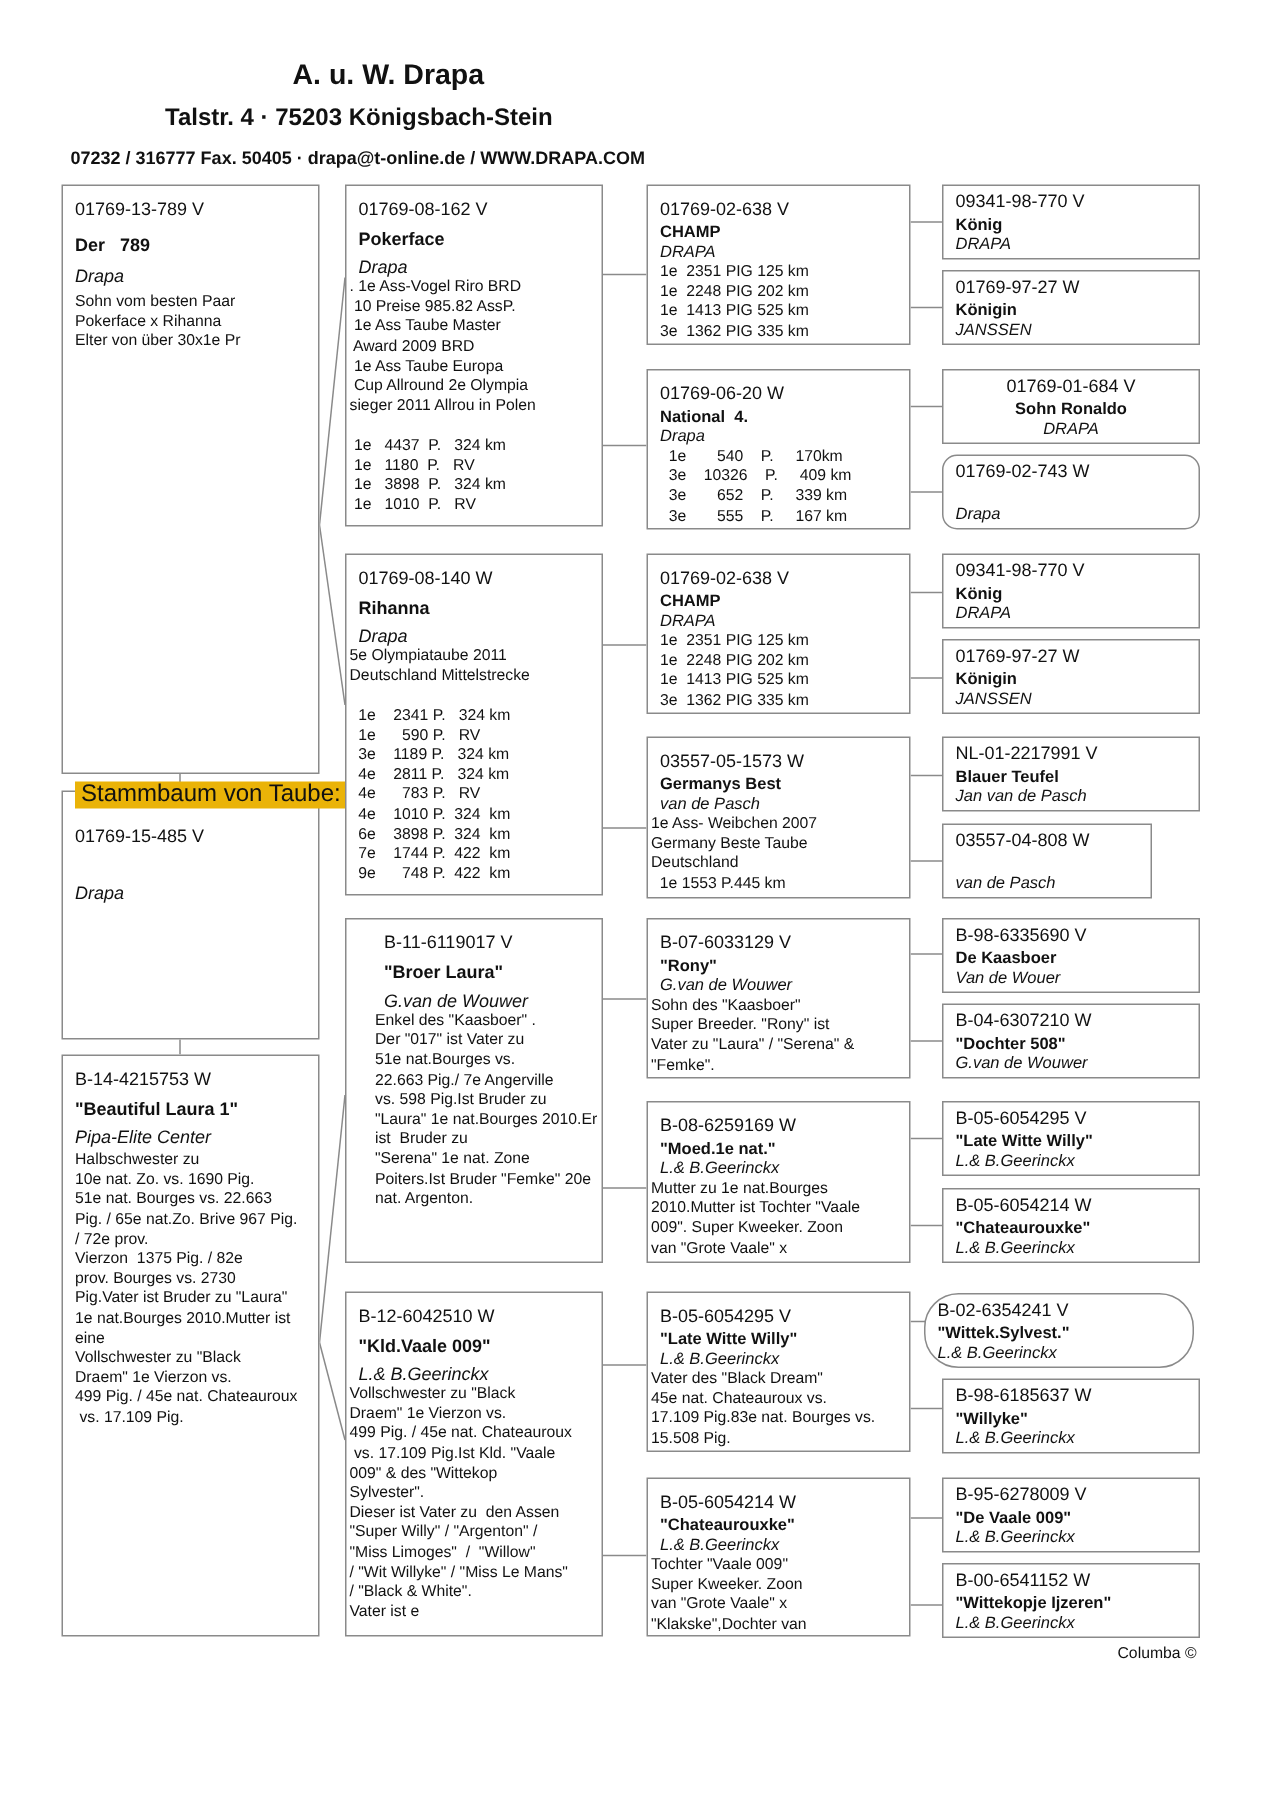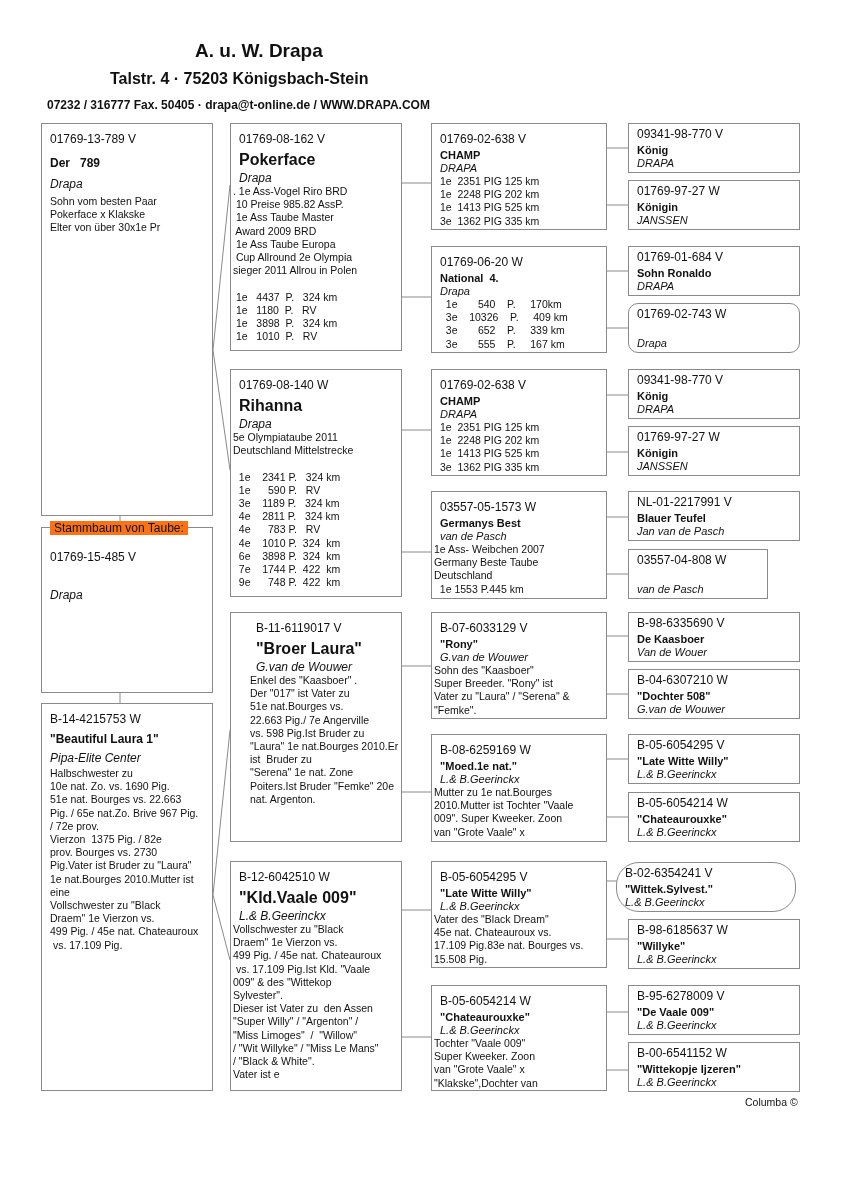--- a/index.html
+++ b/index.html
@@ -12,28 +12,28 @@
   .box { position:absolute; border:1px solid #8a8a8a; background:#fff; box-sizing:border-box;
          padding:6px 8px; font-size:10.5px; line-height:13px; overflow:hidden; }
   .box .ring { font-size:12px; line-height:15px; margin-bottom:2px; white-space:nowrap; }
   .box .name { font-weight:bold; font-size:11px; line-height:13px; }
   .box .owner { font-style:italic; font-size:11px; line-height:13px; }
   .box .txt { font-size:10.5px; line-height:13.2px; white-space:pre; }
   .g1 .ring { margin-top:2px; margin-bottom:10px; }
   .g1 .name { font-size:12px; margin-bottom:8px; }
   .g1 .owner { font-size:12px; margin-bottom:4px; }
   .g2 .ring { margin-top:2px; margin-bottom:6px; }
-  .g2 .name { font-size:16px; margin-bottom:6px; }
+  .g2 .name { font-size:12px; margin-bottom:6px; }
   .g2 .owner { font-size:12px; }
   .g3 .ring { margin-top:2px; margin-bottom:2px; }
   .g4 { padding:3px 8px; }
   .g4 .ring { margin-bottom:2px; }
   .subj { position:absolute; left:41px; top:527px; width:172px; height:166px;
           border:1px solid #8a8a8a; box-sizing:border-box; padding:22px 8px 6px 8px; }
-  .subj .legend { position:absolute; left:8px; top:-7px; background:#f97316; padding:0 4px; font-size:12px; white-space:nowrap; }
+  .subj .legend { position:absolute; left:8px; top:-7px; background:#eab308; padding:0 4px; font-size:16px; white-space:nowrap; }
   .subj .ring { font-size:12px; margin-bottom:24px; }
   .subj .owner { font-style:italic; font-size:12px; }
   svg.lines { position:absolute; left:0; top:0; width:848px; height:1200px; pointer-events:none; }
   .foot { position:absolute; left:745px; top:1096px; font-size:10.5px; }
 </style>
 </head>
 <body>
 
 <div class="hdr h1">A. u. W. Drapa</div>
 <div class="hdr h2">Talstr. 4  ·  75203 Königsbach-Stein</div>
@@ -77,21 +77,21 @@
     <line x1="607" y1="1012" x2="628" y2="1012"></line>
       <line x1="607" y1="1070" x2="628" y2="1070"></line>
   </g>
 </svg>
 
 <div class="box g1" style="left:41px;top:123px;width:172px;height:393px;">
   <div class="ring">01769-13-789 V</div>
   <div class="name" style="white-space:pre">Der   789</div>
   <div class="owner">Drapa</div>
   <div class="txt">Sohn vom besten Paar
-Pokerface x Klakske
+Pokerface x Rihanna
 Elter von über 30x1e Pr</div>
 </div>
 
 <div class="subj">
   <span class="legend">Stammbaum von Taube:</span>
   <div class="ring">01769-15-485 V</div>
   <div class="owner">Drapa</div>
 </div>
 
 <div class="box g1" style="left:41px;top:703px;width:172px;height:388px;">
@@ -257,21 +257,21 @@
 <div class="box g4" style="left:628px;top:123px;width:172px;height:50px;">
   <div class="ring">09341-98-770 V</div>
   <div class="name">König</div>
   <div class="owner">DRAPA</div>
 </div>
 <div class="box g4" style="left:628px;top:180px;width:172px;height:50px;">
   <div class="ring">01769-97-27 W</div>
   <div class="name">Königin</div>
   <div class="owner">JANSSEN</div>
 </div>
-<div class="box g4" style="left:628px;top:246px;width:172px;height:50px;">
+<div class="box g4" style="left:628px;top:246px;width:172px;height:50px;text-align:center;">
   <div class="ring">01769-01-684 V</div>
   <div class="name">Sohn Ronaldo</div>
   <div class="owner">DRAPA</div>
 </div>
 <div class="box g4" style="left:628px;top:303px;width:172px;height:50px;border-radius:10px;">
   <div class="ring">01769-02-743 W</div>
   <div class="name" style="height:13px"></div>
   <div class="owner">Drapa</div>
 </div>
 <div class="box g4" style="left:628px;top:369px;width:172px;height:50px;">

